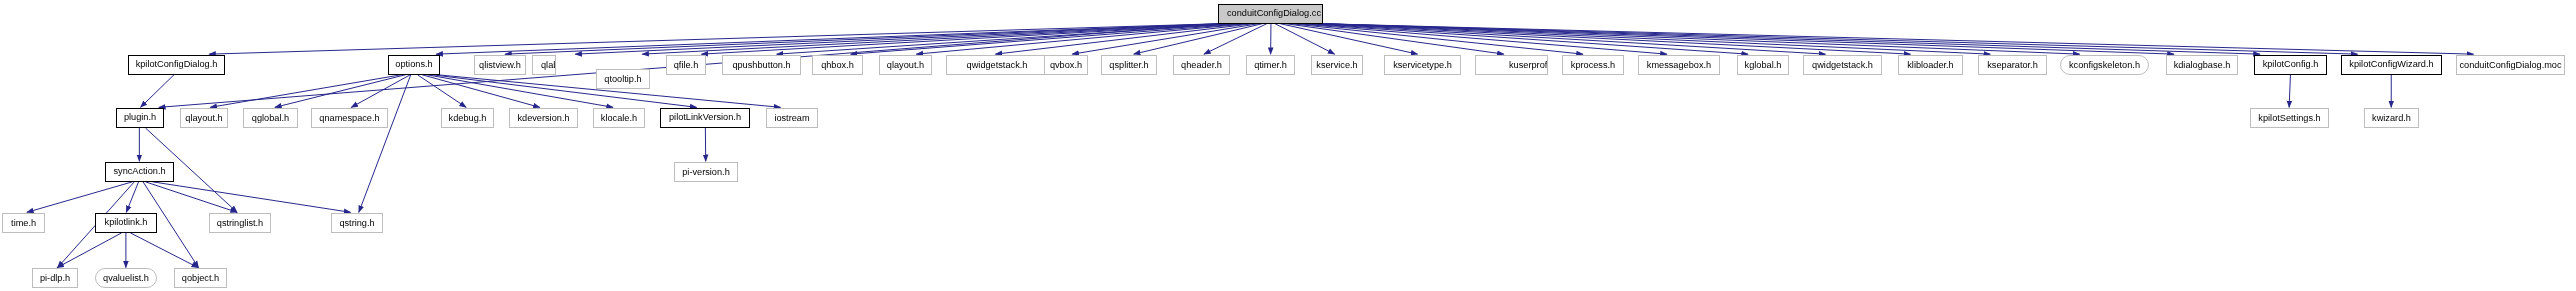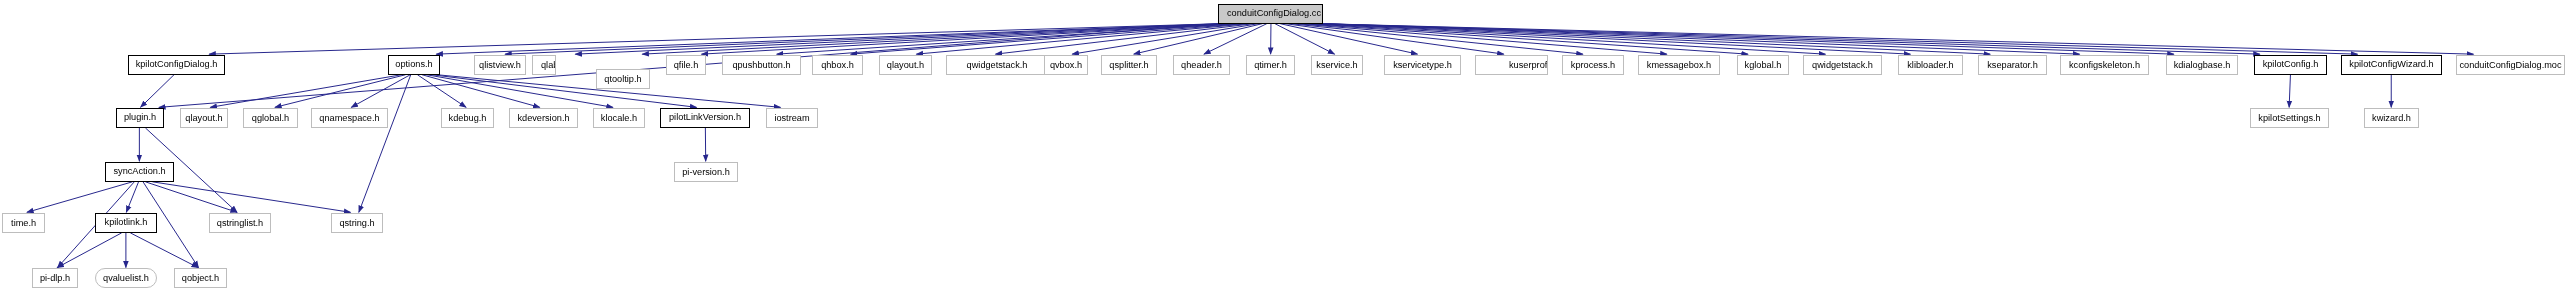--- a/index.html
+++ b/index.html
@@ -130,21 +130,21 @@
       <div class="node external" style="left: 1246px; top: 55px; width: 49px;">qtimer.h</div>
       <div class="node external" style="left: 1311px; top: 55px; width: 52px;">kservice.h</div>
       <div class="node external" style="left: 1384px; top: 55px; width: 77px;">kservicetype.h</div>
       <div class="node external" style="left: 1475px; top: 55px; width: 73px; padding-left: 33px;">kuserprofile.h</div>
       <div class="node external" style="left: 1562px; top: 55px; width: 62px;">kprocess.h</div>
       <div class="node external" style="left: 1638px; top: 55px; width: 82px;">kmessagebox.h</div>
       <div class="node external" style="left: 1737px; top: 55px; width: 52px;">kglobal.h</div>
       <div class="node external" style="left: 1803px; top: 55px; width: 79px;">qwidgetstack.h</div>
       <div class="node external" style="left: 1898px; top: 55px; width: 65px;">klibloader.h</div>
       <div class="node external" style="left: 1978px; top: 55px; width: 69px;">kseparator.h</div>
-      <div class="node external" style="left: 2060px; top: 55px; width: 89px;">kconfigskeleton.h</div>
+      <div class="node external" style="left: 2060px; top: 55px; width: 89px; border-radius: 10px;">kconfigskeleton.h</div>
       <div class="node external" style="left: 2166px; top: 55px; width: 72px;">kdialogbase.h</div>
       <div class="node project" style="left: 2254px; top: 55px; width: 73px;">kpilotConfig.h</div>
       <div class="node project" style="left: 2341px; top: 55px; width: 101px;">kpilotConfigWizard.h</div>
       <div class="node external" style="left: 2456px; top: 55px; width: 109px;">conduitConfigDialog.moc</div>
       <div class="node project" style="left: 116px; top: 108px; width: 48px;">plugin.h</div>
       <div class="node external" style="left: 180px; top: 108px; width: 48px;">qlayout.h</div>
       <div class="node external" style="left: 243px; top: 108px; width: 55px;">qglobal.h</div>
       <div class="node external" style="left: 311px; top: 108px; width: 77px;">qnamespace.h</div>
       <div class="node external" style="left: 441px; top: 108px; width: 53px;">kdebug.h</div>
       <div class="node external" style="left: 509px; top: 108px; width: 69px;">kdeversion.h</div>

